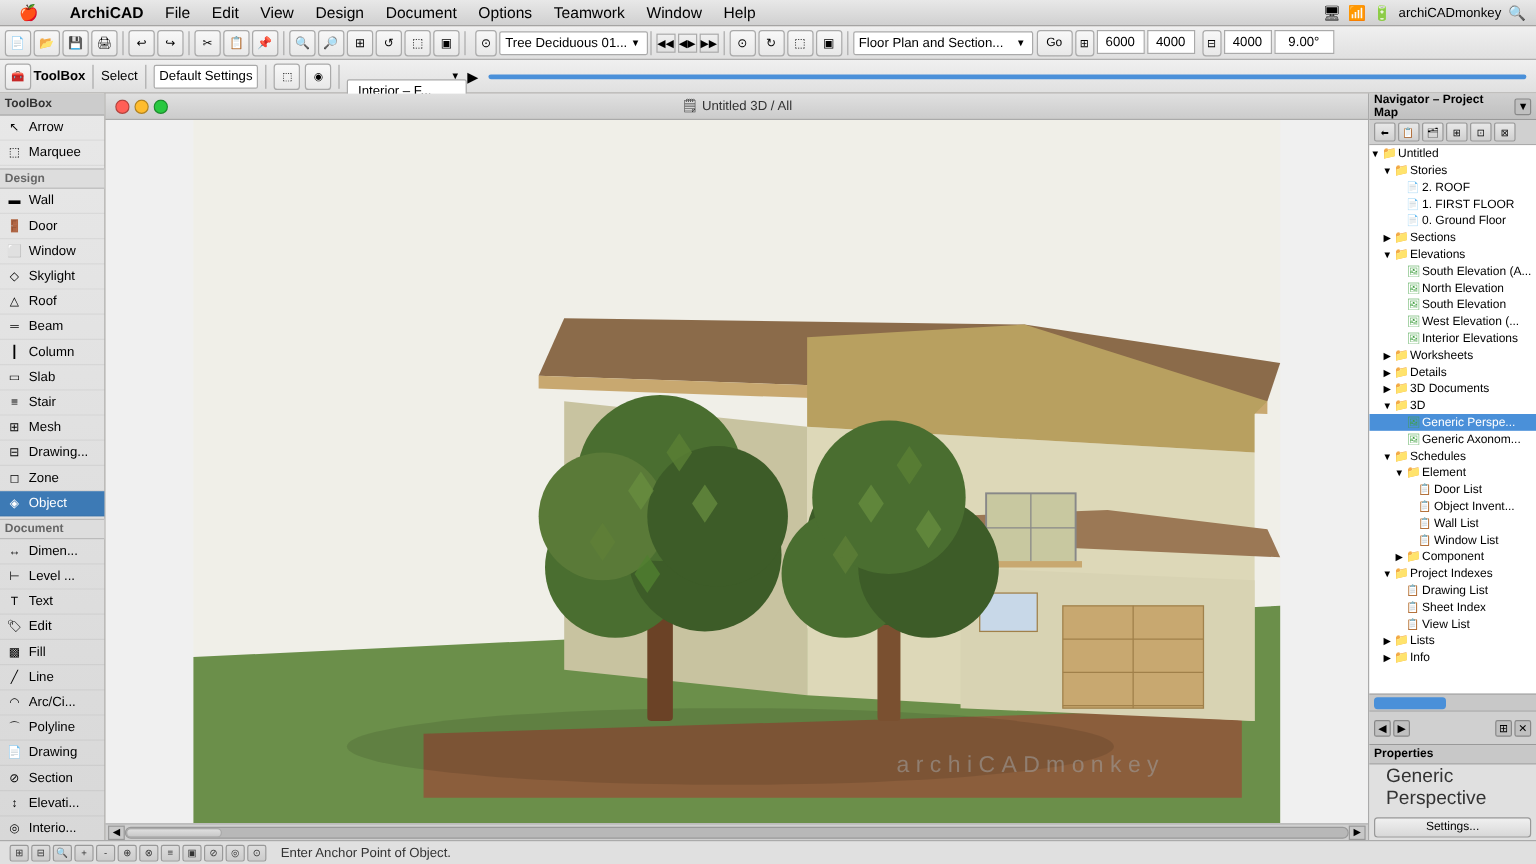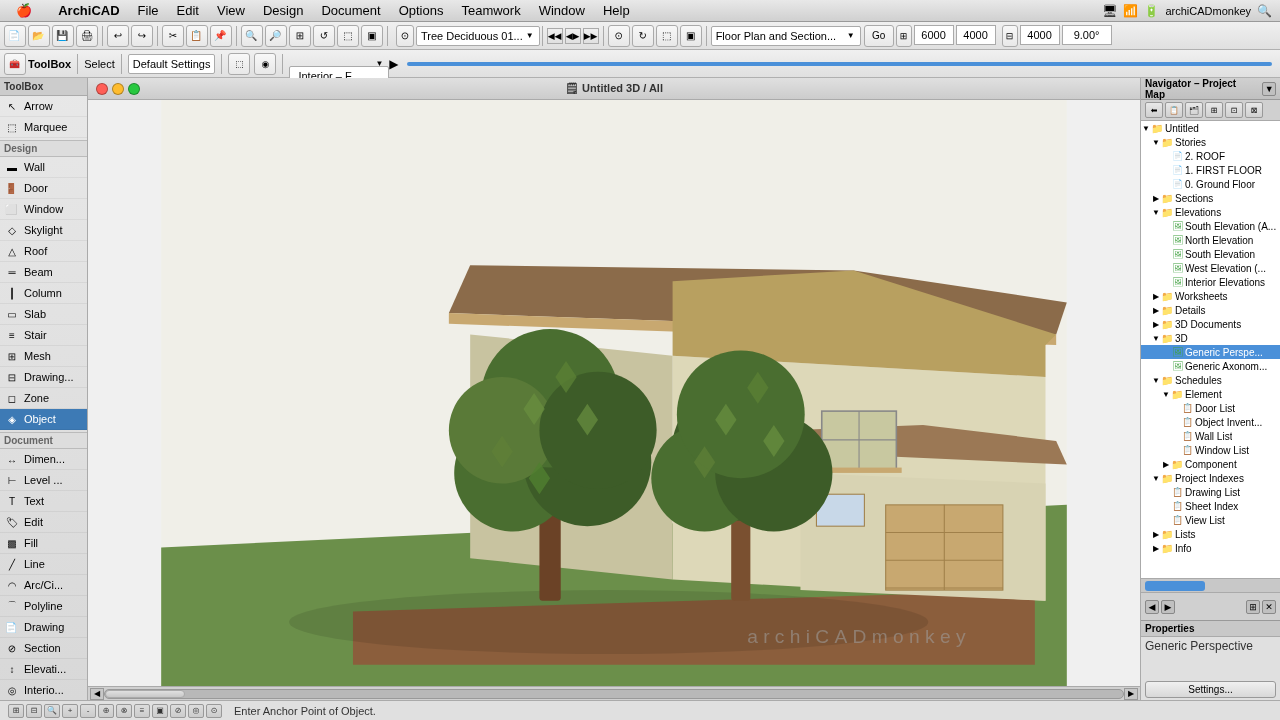--- a/index.html
+++ b/index.html
@@ -30,21 +30,21 @@
     .toolbox-header { padding: 3px 4px; font-size: 10px; font-weight: bold; color: #333; background: #ccc; border-bottom: 1px solid #aaa; }
     .tool-item { display: flex; align-items: center; padding: 2px 4px; cursor: pointer; gap: 4px; font-size: 11px; border-bottom: 1px solid rgba(0,0,0,0.05); }
     .tool-item.selected { background: #3d7ab5; color: white; }
     .tool-icon { width: 16px; height: 16px; display: flex; align-items: center; justify-content: center; font-size: 10px; flex-shrink: 0; }
     .tool-section { padding: 2px 4px; font-size: 10px; color: #666; font-weight: bold; background: #ddd; border-bottom: 1px solid #bbb; border-top: 1px solid #bbb; margin-top: 2px; }
 
     
     #center { flex: 1; display: flex; flex-direction: column; }
     #view-title-bar { height: 22px; background: linear-gradient(to bottom, #e0e0e0, #cccccc); border-bottom: 1px solid #aaa; display: flex; align-items: center; justify-content: center; position: relative; }
     .window-controls { position: absolute; left: 8px; display: flex; gap: 4px; }
-    .view-title { font-size: 11px; font-weight: bold; color: #333; text-align: right; }
+    .view-title { font-size: 11px; font-weight: normal; color: #333; text-align: right; }
 
     #viewport { flex: 1; background: #f0f0f0; position: relative; overflow: hidden; }
 
     
     #statusbar { height: 20px; background: #e0e0e0; border-top: 1px solid #aaa; display: flex; align-items: center; padding: 0 8px; font-size: 11px; color: #333; gap: 8px; }
     .status-icons { display: flex; gap: 2px; margin-right: 4px; }
     .status-icon { width: 16px; height: 14px; background: linear-gradient(to bottom, #ddd, #ccc); border: 1px solid #999; border-radius: 2px; display: flex; align-items: center; justify-content: center; font-size: 8px; cursor: pointer; }
 
     
     #right-panel { width: 140px; background: linear-gradient(to bottom, #e8e8e8, #d8d8d8); border-left: 1px solid #aaa; display: flex; flex-direction: column; overflow: hidden; }
@@ -56,21 +56,21 @@
     .tree-view { flex: 1; overflow-y: auto; font-size: 10px; background: white; }
     .tree-item { display: flex; align-items: center; padding: 1px 0; cursor: pointer; white-space: nowrap; overflow: hidden; }
     .tree-indent { display: inline-block; width: 10px; flex-shrink: 0; }
     .tree-toggle { width: 10px; display: inline-flex; align-items: center; justify-content: center; flex-shrink: 0; font-size: 8px; }
     .tree-icon { width: 14px; height: 12px; display: inline-flex; align-items: center; justify-content: center; flex-shrink: 0; }
     .tree-label { overflow: hidden; text-overflow: ellipsis; font-size: 10px; }
 
     
     #props-panel { height: 80px; background: #e0e0e0; border-top: 1px solid #999; display: flex; flex-direction: column; }
     .props-header { height: 16px; background: #c8c8c8; border-bottom: 1px solid #aaa; display: flex; align-items: center; padding: 0 4px; font-size: 10px; font-weight: bold; }
-    .props-content { padding: 2px 4px; font-size: 12px; color: #333; flex: 1; }
+    .props-content { padding: 2px 14px; font-size: 16px; color: #333; flex: 1; }
     .props-btn { margin: 2px 4px; padding: 2px 6px; background: linear-gradient(to bottom, #f0f0f0, #d8d8d8); border: 1px solid #999; border-radius: 3px; font-size: 10px; cursor: pointer; text-align: center; }
 
     
     .h-scrollbar { height: 14px; background: #d0d0d0; border-top: 1px solid #aaa; display: flex; align-items: center; padding: 0 2px; }
     .scroll-track { flex: 1; height: 10px; background: #b8b8b8; border-radius: 5px; border: 1px solid #999; }
     .scroll-thumb { width: 80px; height: 8px; background: linear-gradient(to bottom, #e0e0e0, #c8c8c8); border-radius: 4px; border: 1px solid #aaa; }
     .scroll-arrow { width: 14px; height: 12px; background: #c8c8c8; border: 1px solid #999; display: flex; align-items: center; justify-content: center; font-size: 8px; cursor: pointer; }
 
     
     #scene-svg { position: absolute; top: 0; left: 0; width: 100%; height: 100%; }

